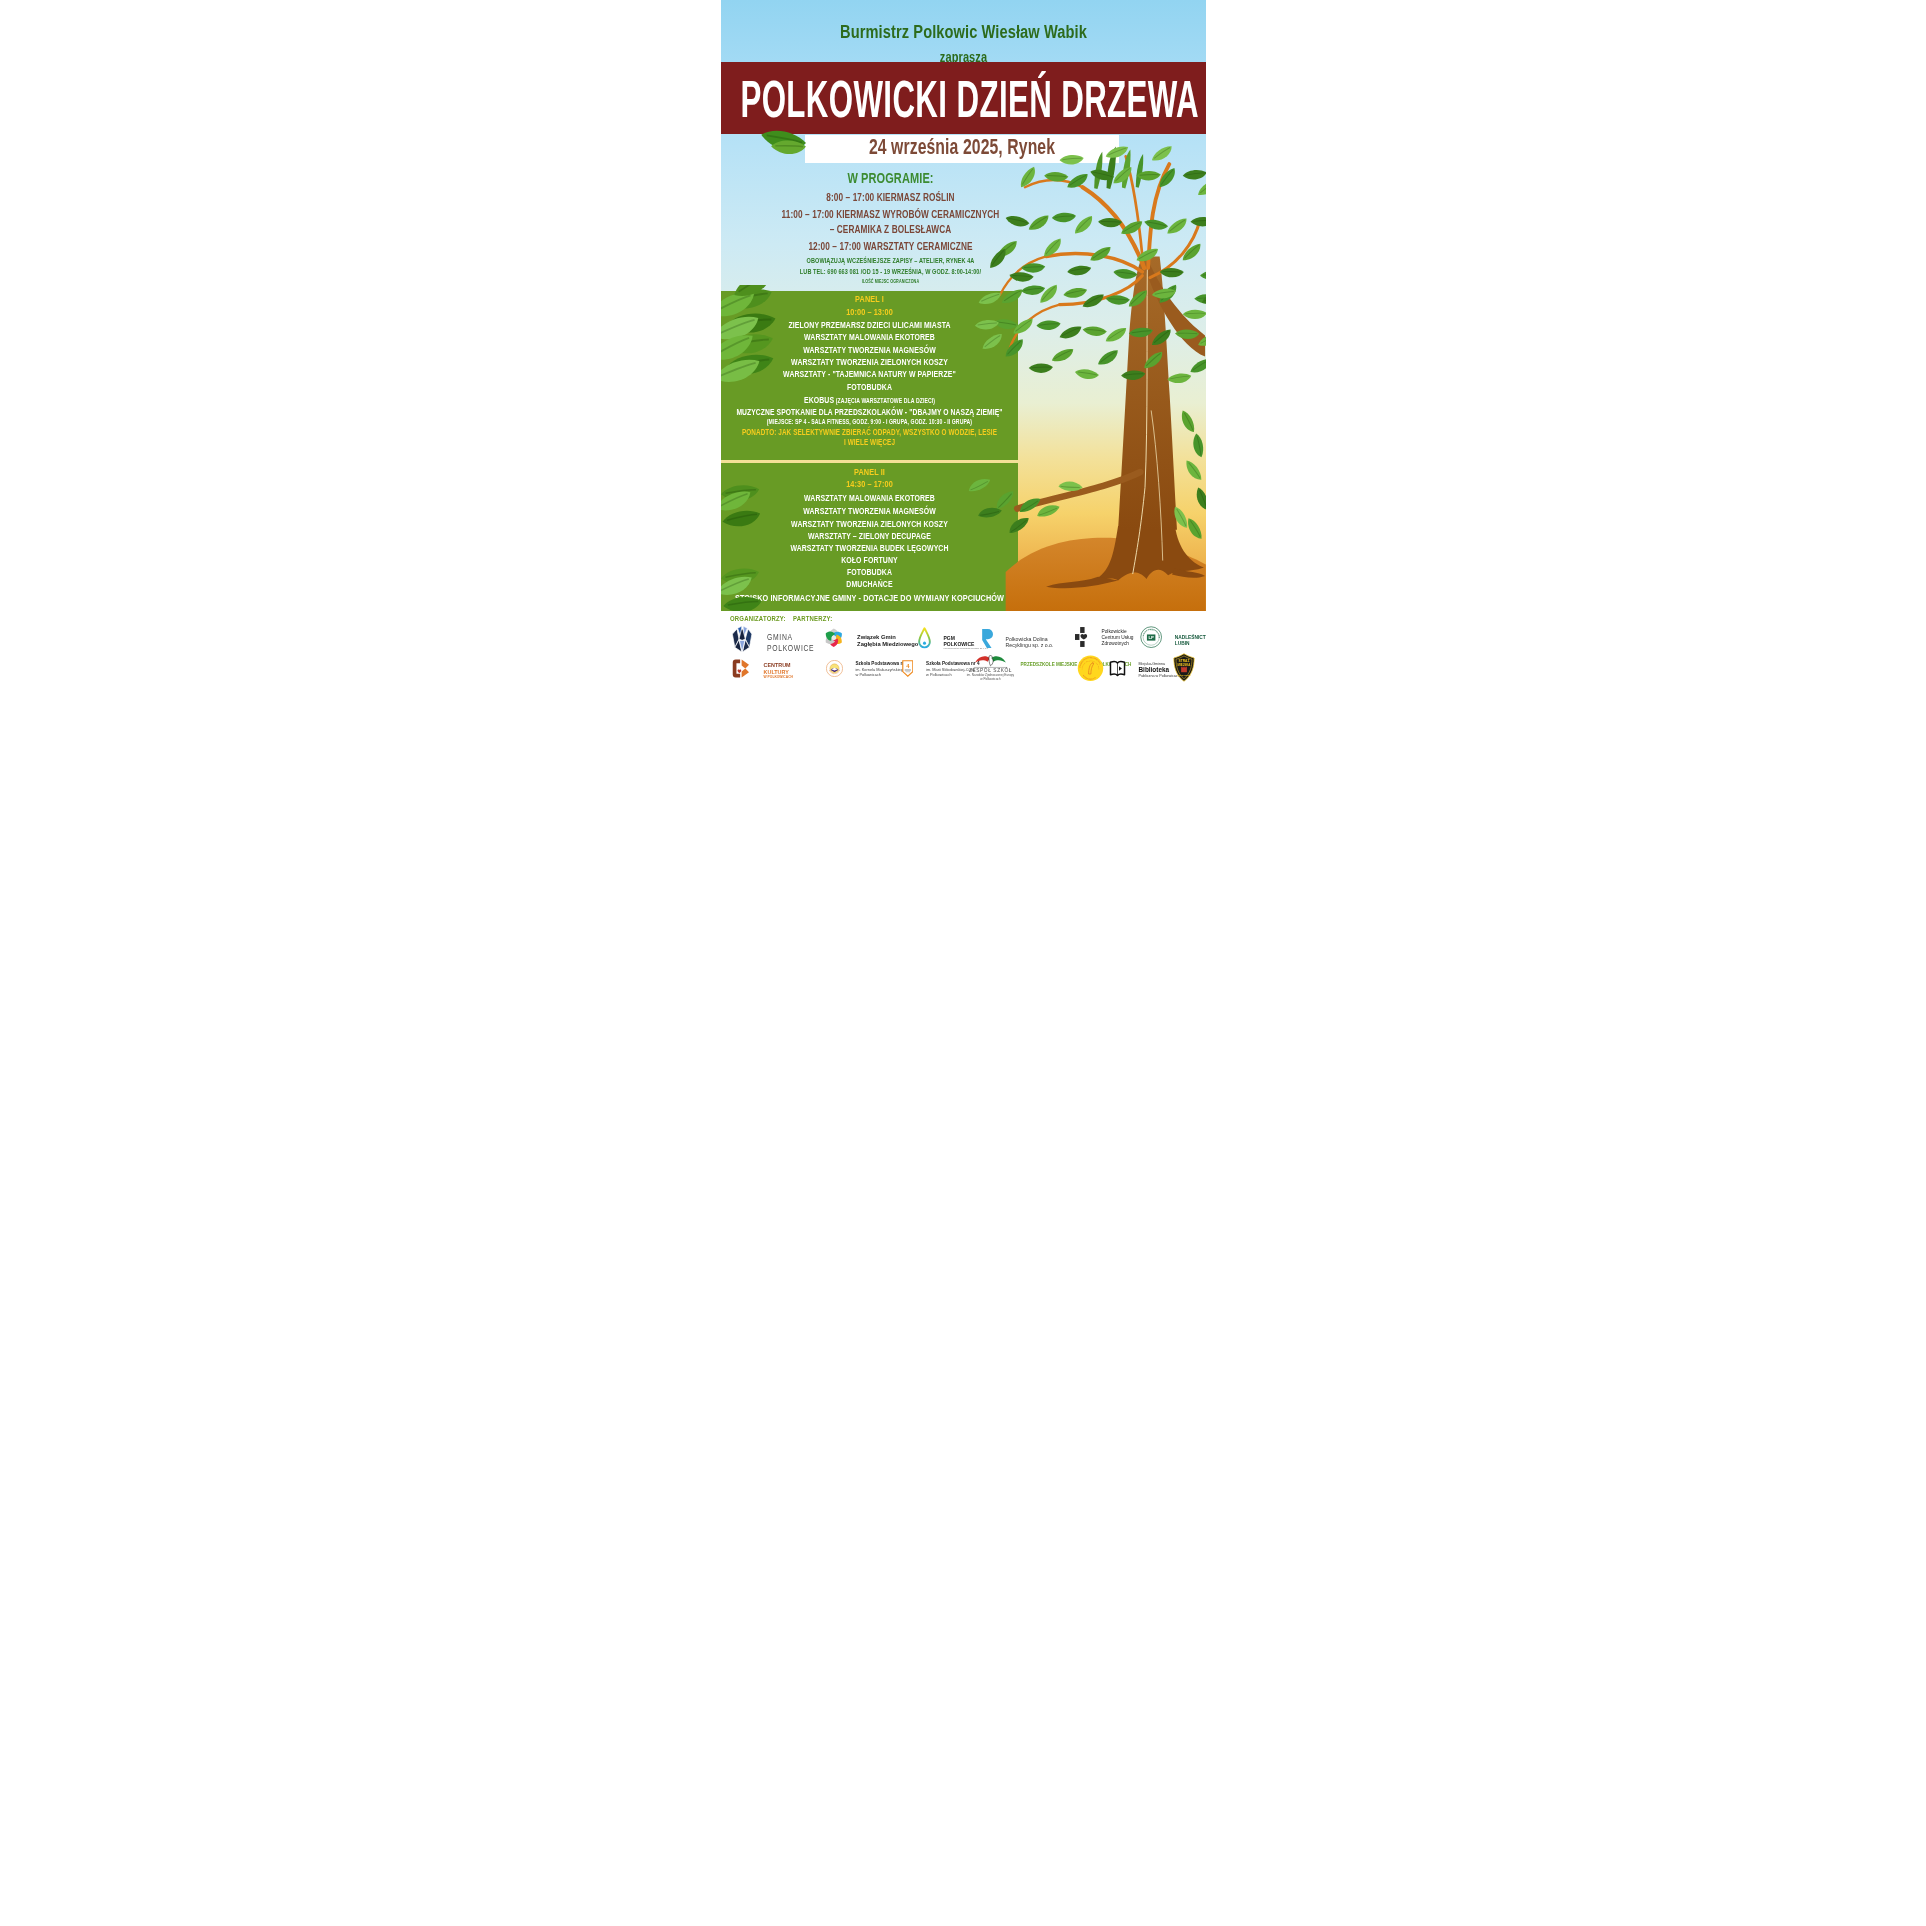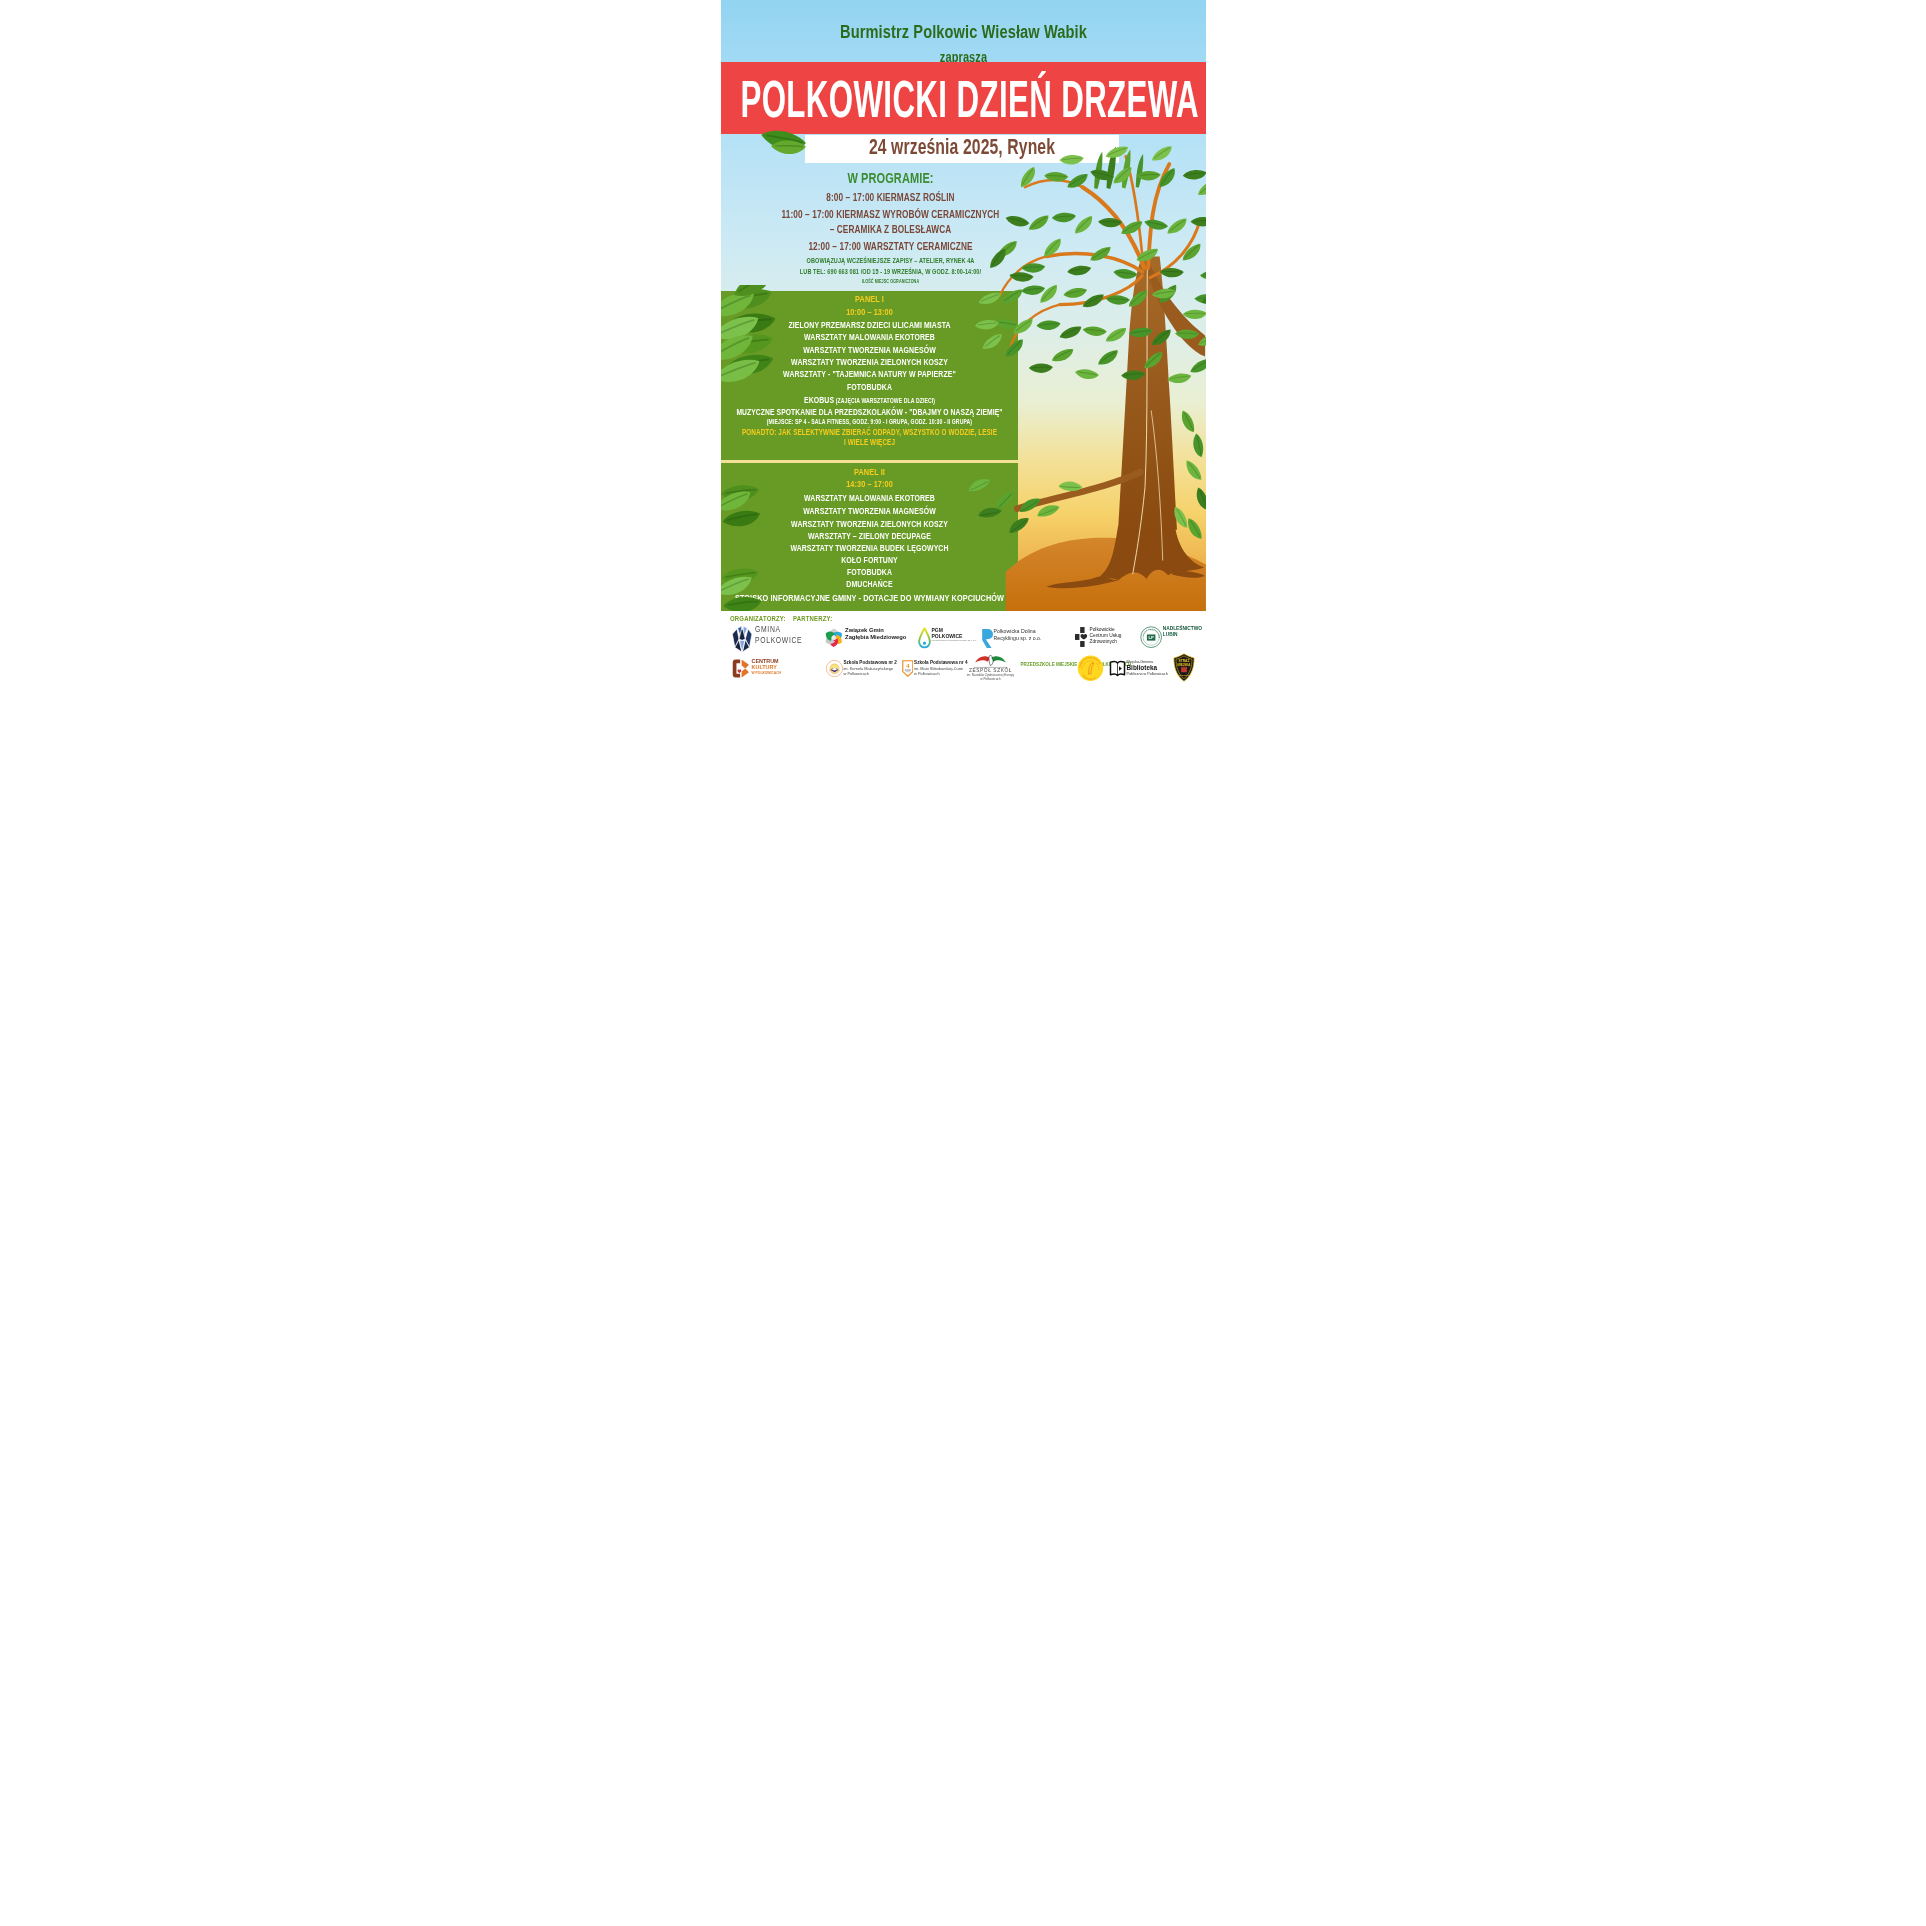--- a/index.html
+++ b/index.html
@@ -5,21 +5,21 @@
   html,body{margin:0;padding:0;background:#ffffff;}
   .poster{position:relative;width:485px;height:683px;margin:0 auto;overflow:hidden;
           font-family:"Liberation Sans",sans-serif;}
   .sky{position:absolute;left:0;top:0;width:485px;height:611px;z-index:0;
        background:linear-gradient(180deg,#92d4f1 0%,#a2daf4 10%,#b7e2f6 24%,#cdeaf4 40%,
                   #ddeee9 54%,#e9efd2 66%,#f3e19a 75%,#f6d26b 84%,#edb04a 93%,#e89e38 100%);}
   .ln{position:absolute;left:0;right:0;text-align:center;font-weight:bold;white-space:nowrap;
       transform:scale(0.95,1.28);letter-spacing:0.1px;line-height:1;}
   .hdr1{font-size:15.4px;color:#2d6b1c;transform:scale(0.95,1.22);}
   .hdr2{font-size:11.6px;color:#2d6b1c;transform:scale(0.95,1.2);}
-  .banner{position:absolute;left:0;top:62px;width:485px;height:72px;background:#ef4444;z-index:1;}
+  .banner{position:absolute;left:0;top:62px;width:485px;height:72px;background:#7f1d1d;z-index:1;}
   .title{font-size:34px;color:#ffffff;transform:scale(0.92,1.55);letter-spacing:0.4px;}
   .datebox{position:absolute;left:84px;top:135px;width:314px;height:28px;background:#ffffff;z-index:2;}
   .date-t{font-size:16.6px;color:#7d4a37;transform:scale(0.95,1.3);}
   .prog{position:absolute;left:6px;top:0;width:327px;height:293px;z-index:1;}
   .p-head{font-size:11.6px;color:#3c8b31;}
   .p-brown{font-size:8.7px;color:#7a4637;}
   .p-green{font-size:5.8px;color:#2e7c28;}
   .p-small{font-size:3.9px;color:#2e7c28;}
   .panel{position:absolute;left:0;width:297px;background:#689b25;z-index:2;}
   .y{color:#f7cd1e;}
@@ -29,21 +29,21 @@
   .pn{font-size:5.4px;}
   .pm{font-size:7.1px;}
   .pp{font-size:6.7px;}
   .ps{font-size:7.7px;}
   .eknote{font-size:5.4px;}
   .tree{position:absolute;left:246px;top:141px;width:239px;height:470px;z-index:3;pointer-events:none;}
   .deco{position:absolute;z-index:4;pointer-events:none;}
   .footer{position:absolute;left:0;top:611px;width:485px;height:72px;background:#ffffff;z-index:5;}
   .lbl{position:absolute;font-weight:bold;font-size:6.5px;color:#6b9a1f;letter-spacing:0.2px;
        transform:scale(.92,1.15);transform-origin:left top;white-space:nowrap;}
-  .logo{position:absolute;display:flex;align-items:flex-start;gap:1px;white-space:nowrap;}
+  .logo{position:absolute;display:flex;align-items:flex-end;gap:13px;white-space:nowrap;}
   .logo .txt{display:flex;flex-direction:column;justify-content:center;}
   .g-name{font-size:8px;color:#4a4a4a;letter-spacing:0.8px;transform:scale(.85,1.15);transform-origin:left center;line-height:1.25;}
   .zw-t{font-size:5.8px;font-weight:bold;color:#1a1a1a;line-height:1.25;}
   .pgm-t1{font-size:5px;font-weight:bold;color:#1a1a1a;line-height:1.2;}
   .pgm-t2{font-size:2.1px;color:#777;}
   .dol-t{font-size:5.2px;color:#333;line-height:1.3;}
   .pcuz-t{font-size:4.8px;color:#222;line-height:1.25;}
   .lasy-t{font-size:4.8px;font-weight:bold;color:#14583b;line-height:1.35;}
   .ck-t1{font-size:5.4px;font-weight:bold;color:#8a3b20;line-height:1.2;}
   .ck-t2{font-size:5.4px;font-weight:bold;color:#e0762a;line-height:1.2;}

